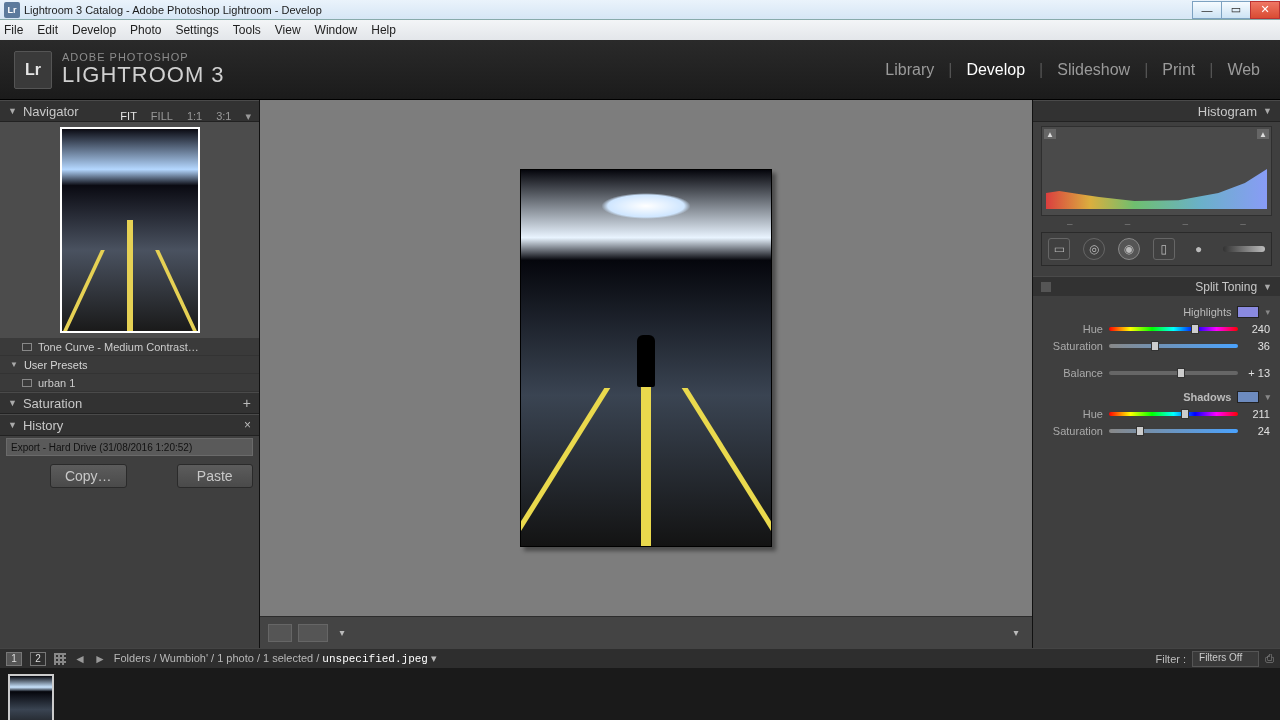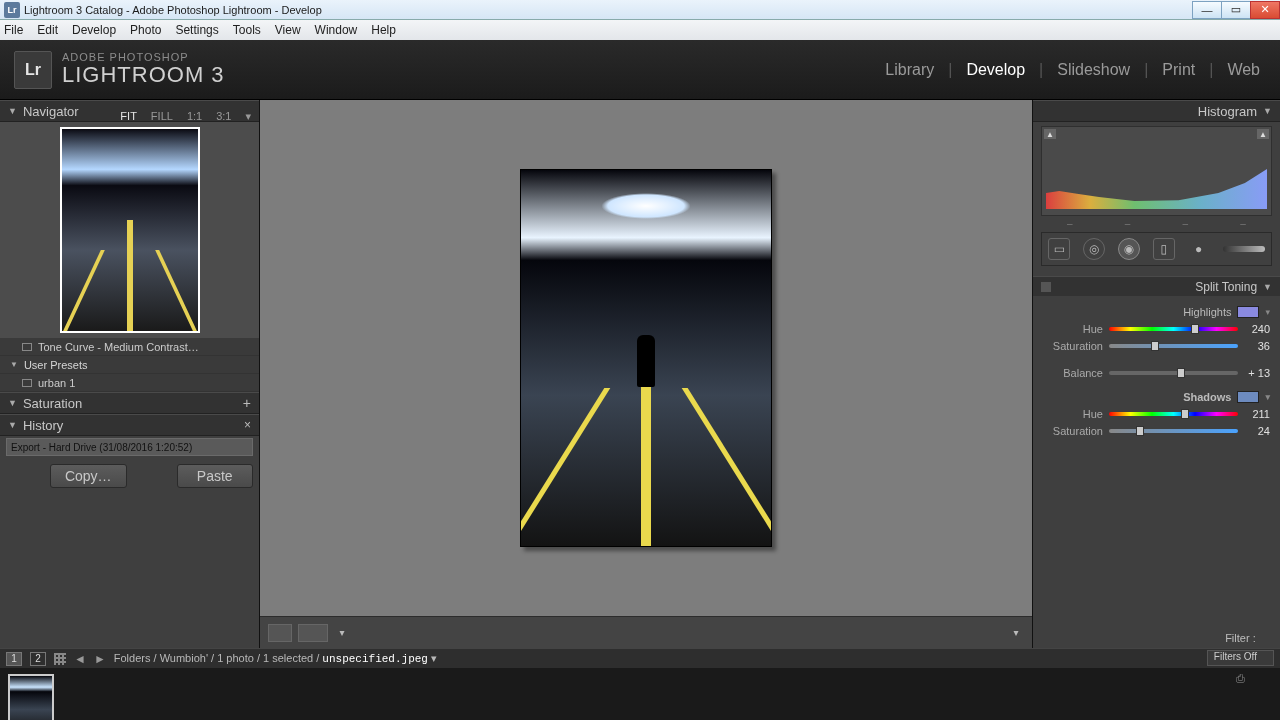--- a/index.html
+++ b/index.html
@@ -111,21 +111,21 @@
 .slider-row .val{width:32px;text-align:right;color:#e0e0e0;}
 
 
 .fs-header{height:20px;background:#2e2e2e;display:flex;align-items:center;padding:0 6px;font-size:11px;color:#bdbdbd;gap:8px;border-top:1px solid #444;}
 .fs-header .pg{width:16px;height:14px;border:1px solid #777;display:flex;align-items:center;justify-content:center;font-size:10px;color:#ddd;cursor:pointer;}
 .fs-header .pg.active{background:#555;}
 .fs-header .grid-ico{width:12px;height:12px;background:repeating-linear-gradient(#888 0 2px, transparent 2px 4px), repeating-linear-gradient(90deg,#888 0 2px, transparent 2px 4px);}
 .fs-header .nav-arr{color:#999;font-size:12px;cursor:pointer;}
 .fs-header .crumbs{color:#b8b8b8;}
 .fs-header .crumbs .fn{color:#fff;font-family:Liberation Mono, monospace;}
-.fs-header .filter-wrap{margin-left:auto;display:flex;align-items:center;gap:6px;flex-direction:column;}
+.fs-header .filter-wrap{margin-left:auto;display:flex;align-items:center;gap:6px;}
 .fs-header .filter-box{background:#3a3a3a;border:1px solid #555;height:16px;padding:0 16px 0 6px;font-size:10px;color:#ccc;}
 
 
 .filmstrip{height:72px;background:#1a1a1a;display:flex;align-items:center;padding:0 8px;gap:8px;}
 .fs-thumb{width:46px;height:60px;border:2px solid #ccc;background:linear-gradient(180deg,#05060c 0%, #c9e4ff 20%, #05060c 28%, #3a4452 60%, #131313 100%);position:relative;}
 </style>
 </head>
 <body>
 
 <div class="titlebar">

